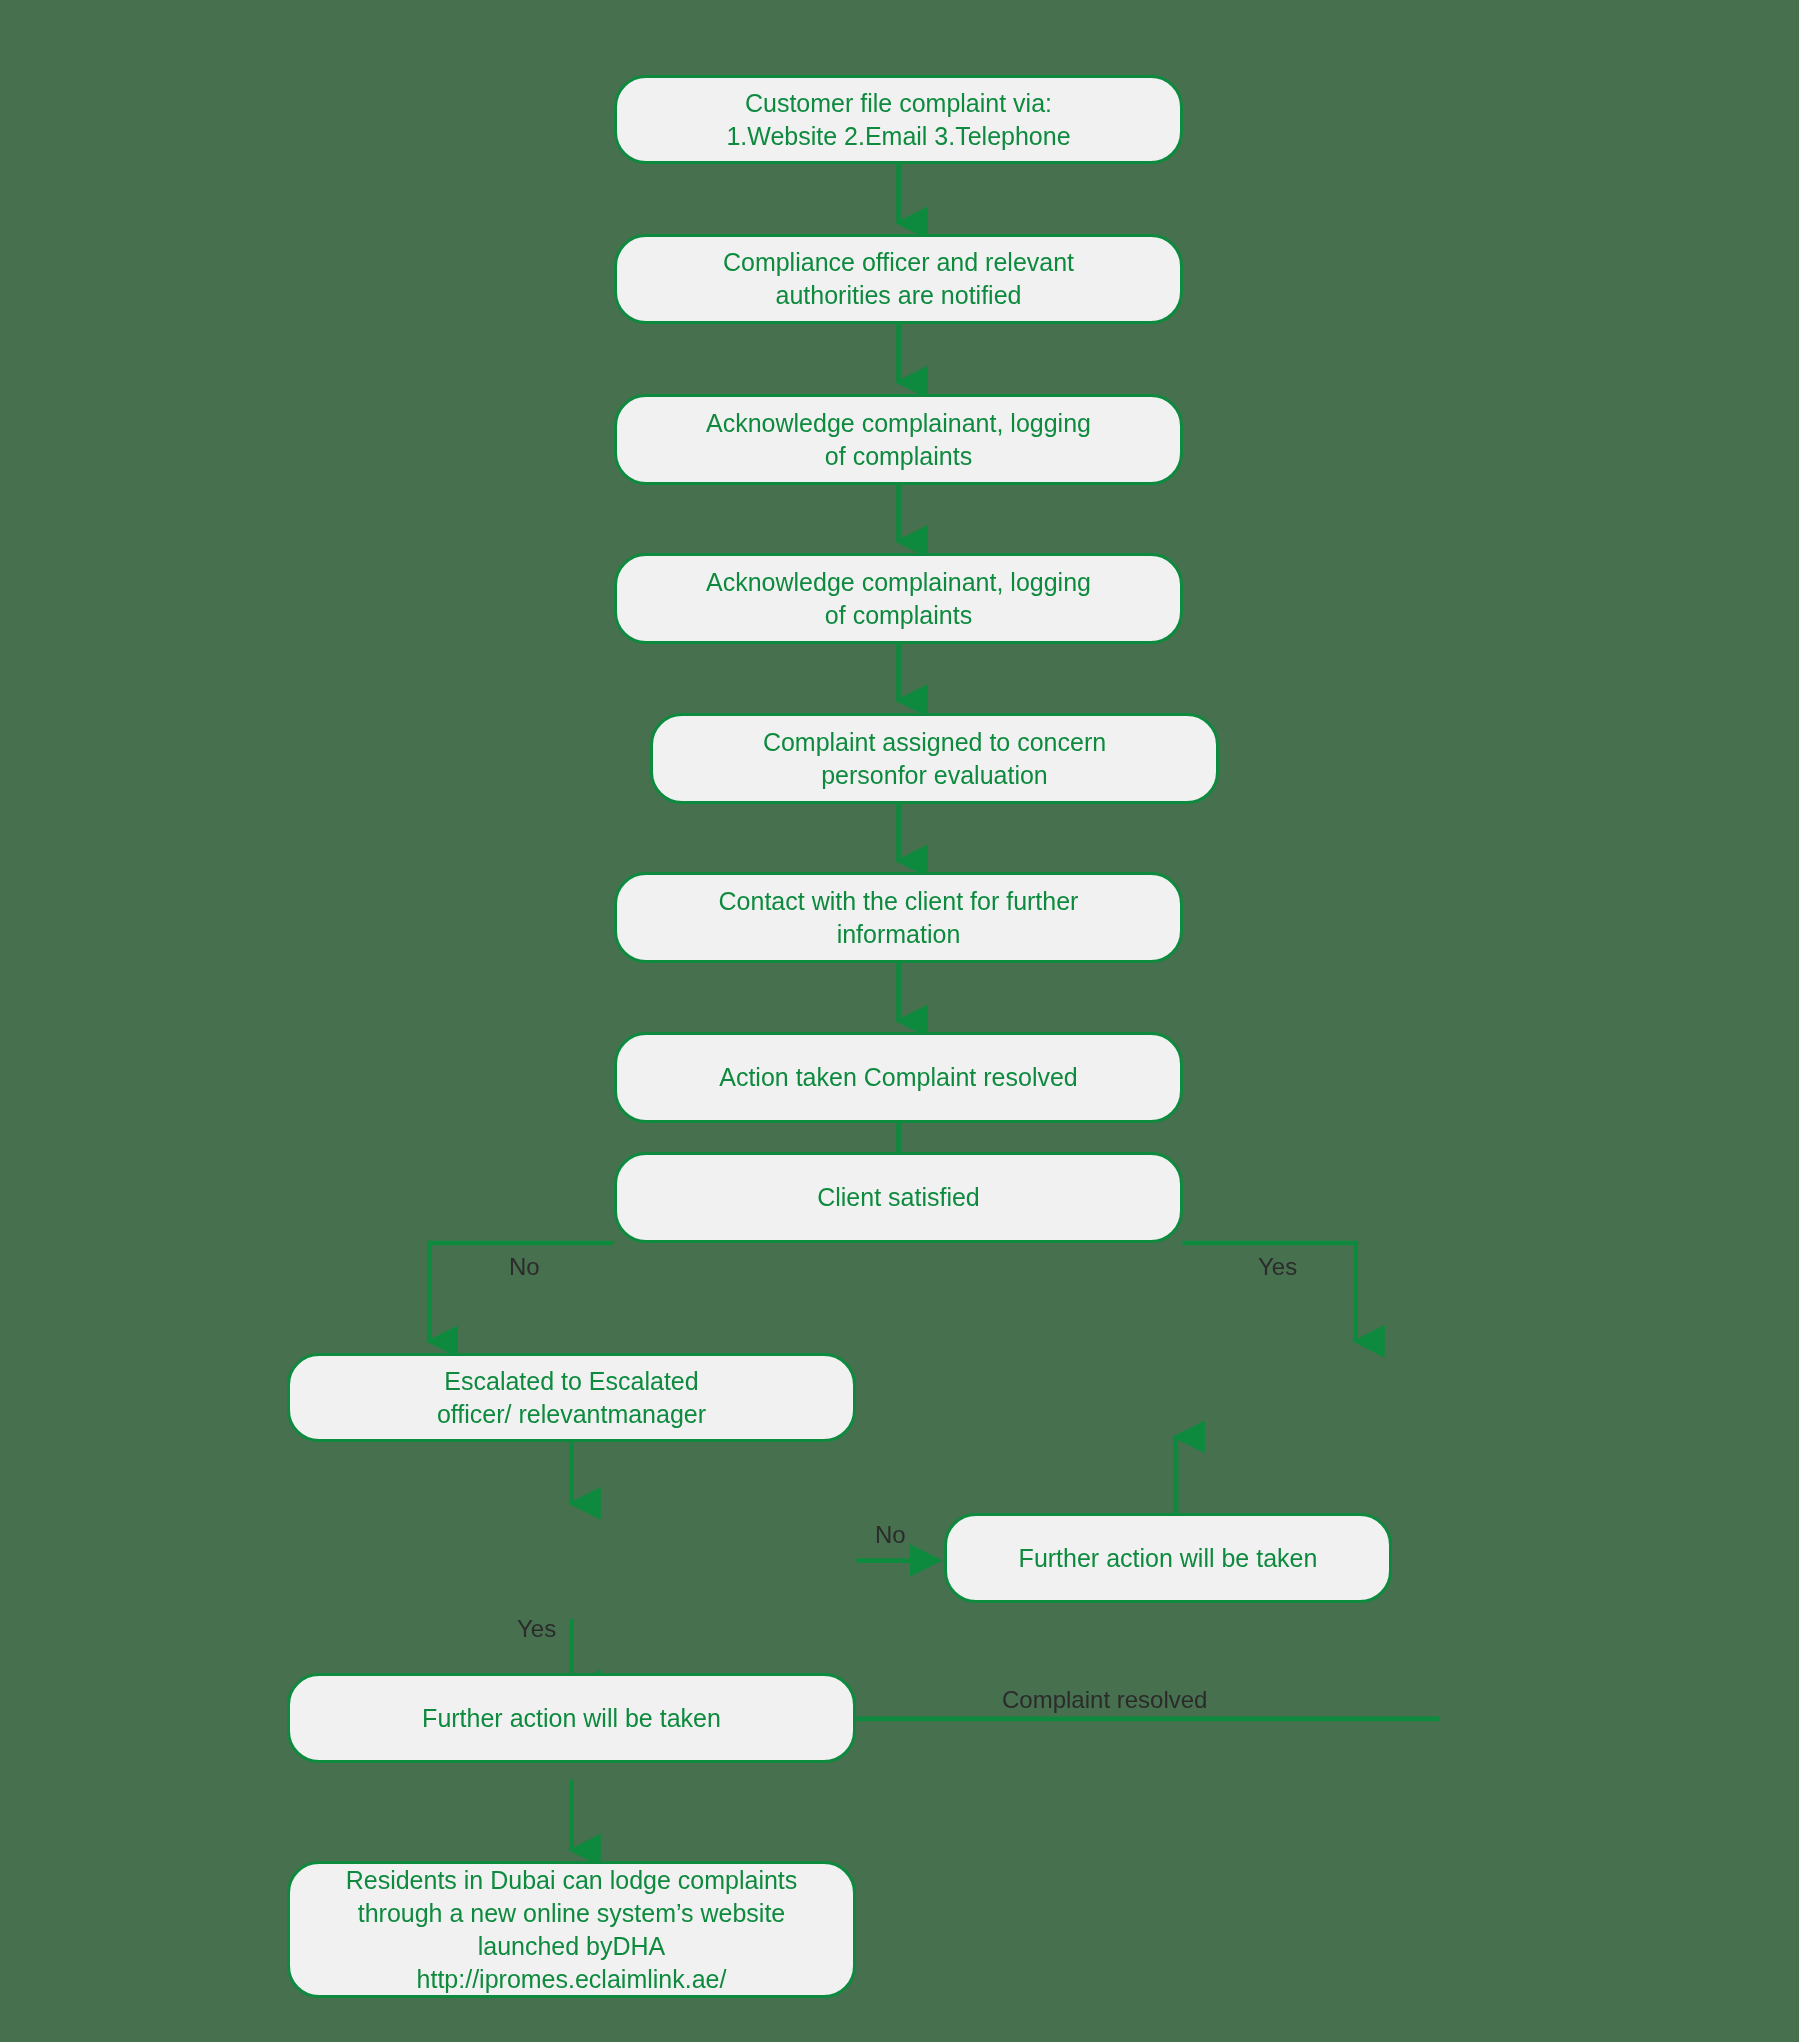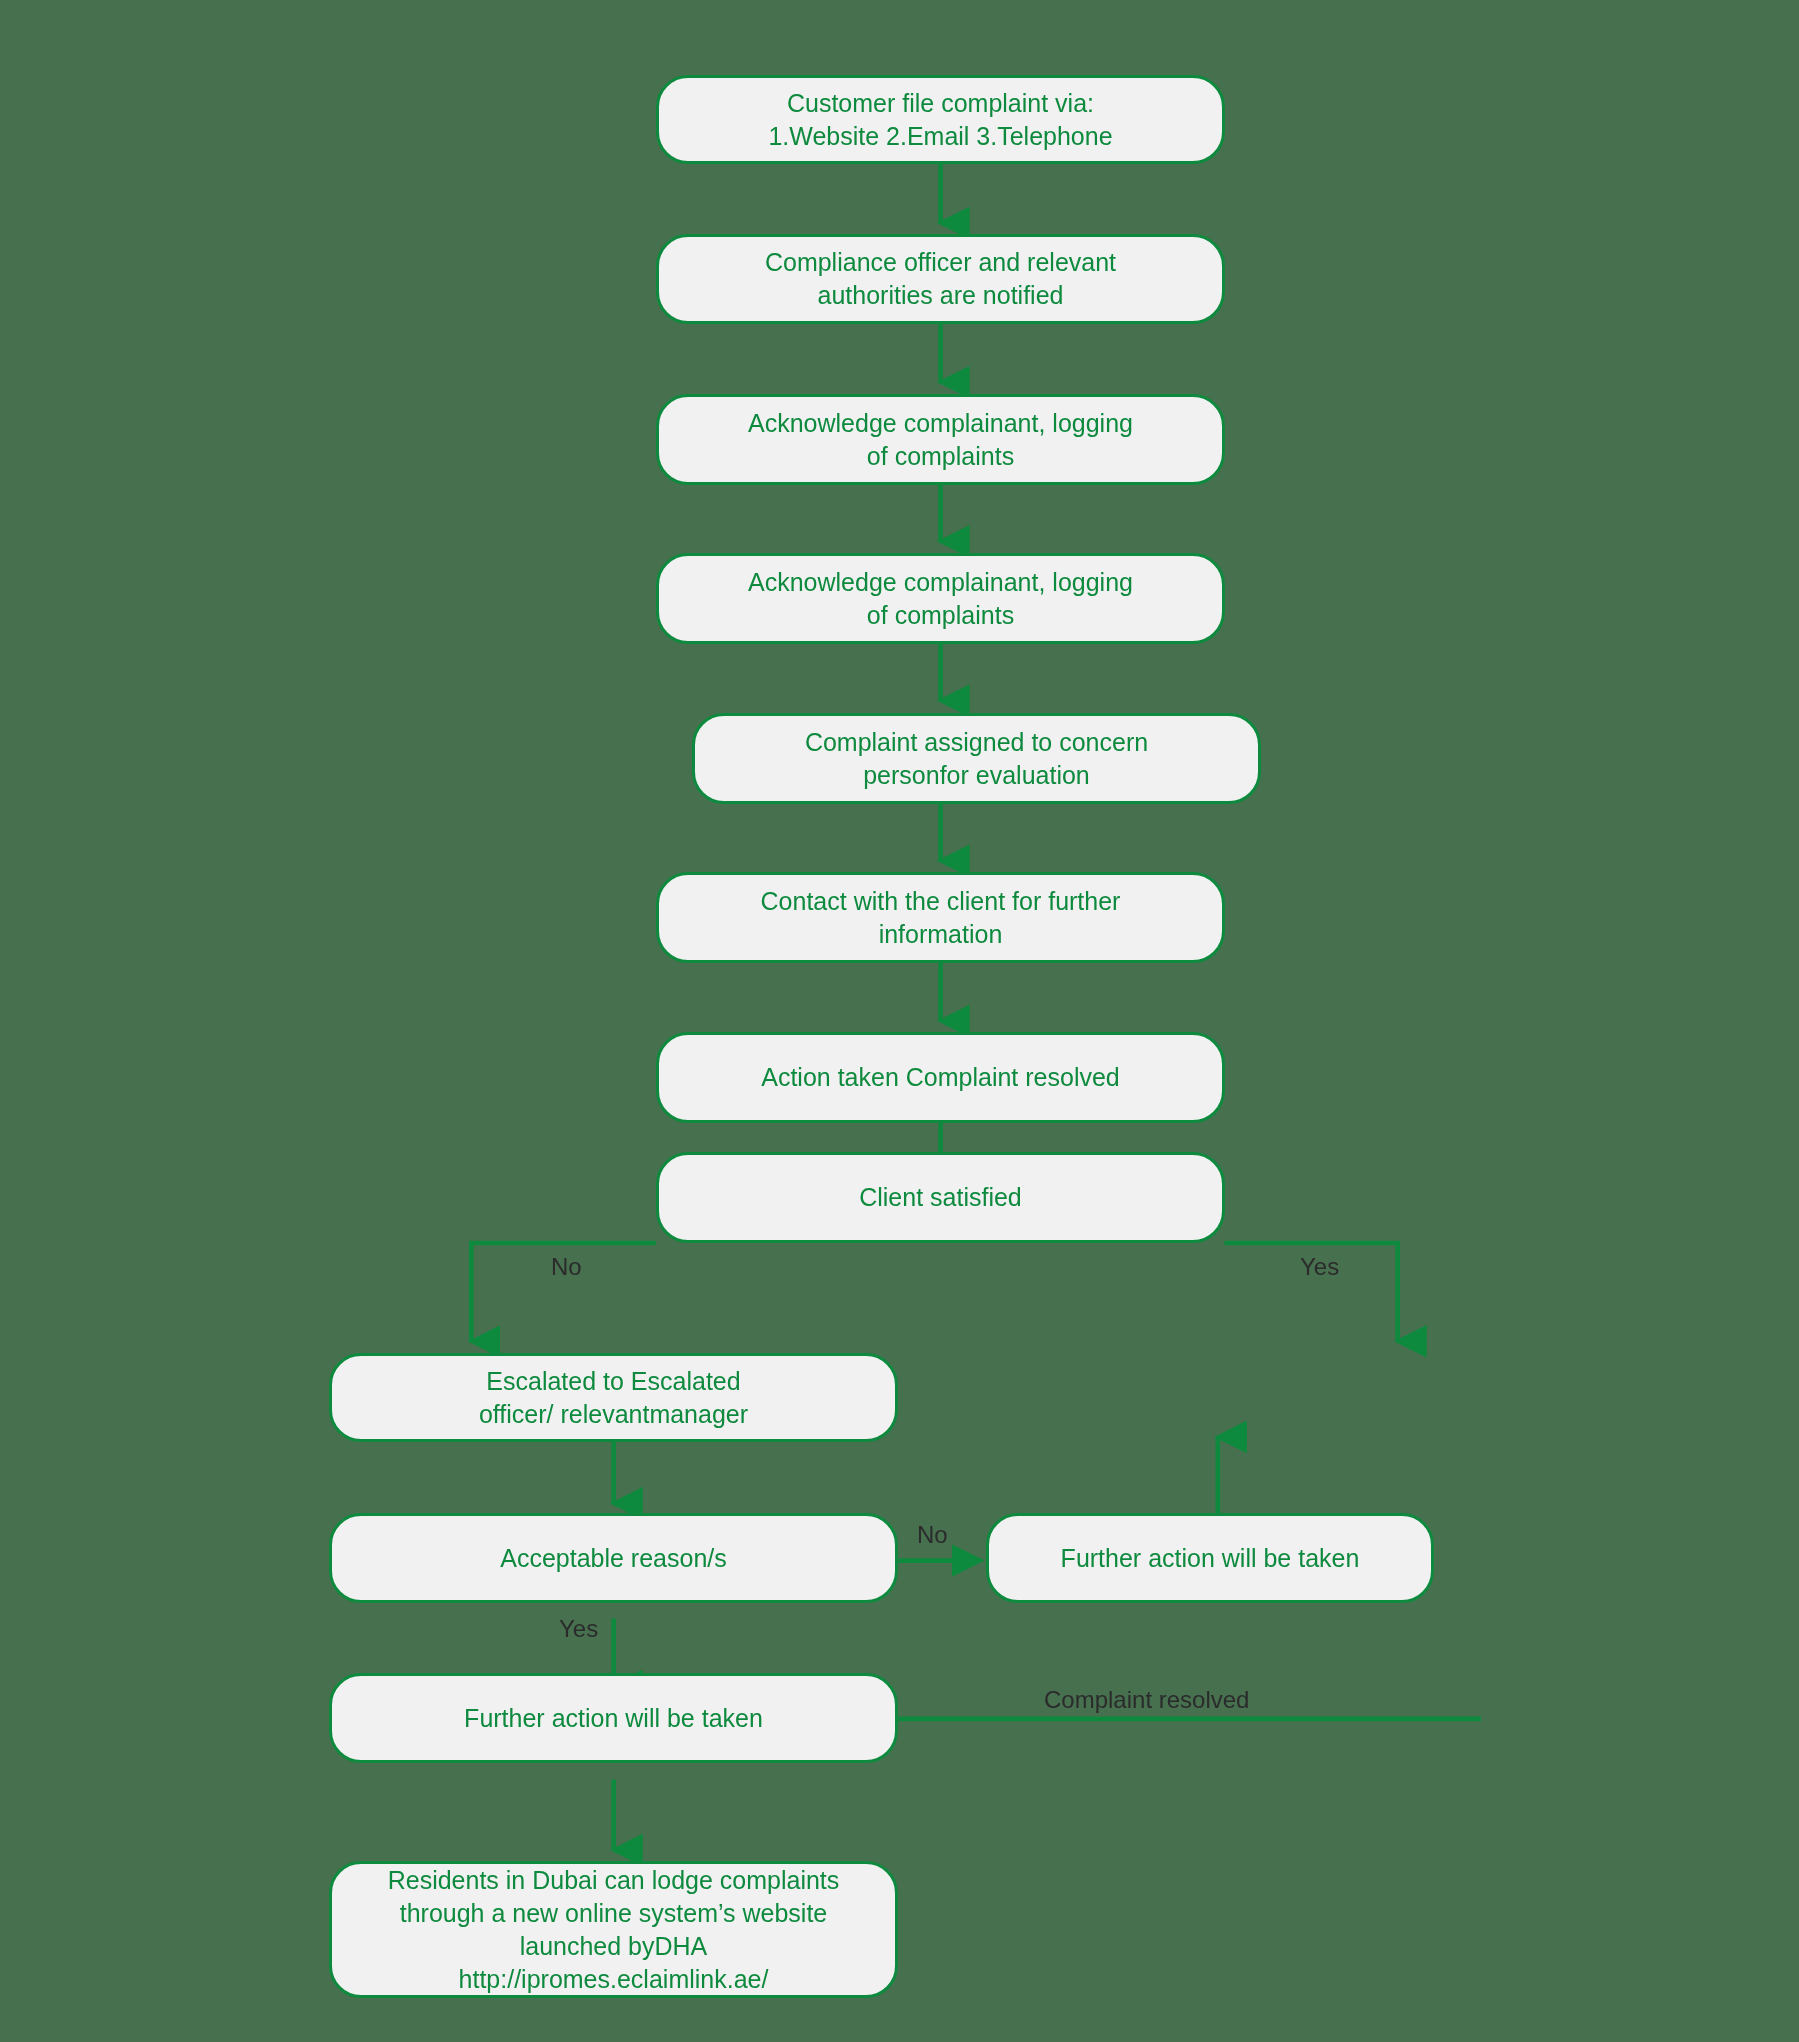--- a/index.html
+++ b/index.html
@@ -7,21 +7,20 @@
     padding: 0;
     background: #47704f;
   }
   #canvas {
     position: relative;
     width: 1439px;
     height: 2042px;
     background: #47704f;
     font-family: "Liberation Sans", sans-serif;
     overflow: hidden;
-    margin-left: 42px;
   }
   #edges {
     position: absolute;
     left: 0;
     top: 0;
     width: 1800px;
     height: 2042px;
     pointer-events: none;
   }
   .node {
@@ -133,23 +132,20 @@
   <div class="node" style="left:614px; top:1152px; width:569px; height:91px;text-align:center;">
     <span>Client satisfied</span>
   </div>
 
   <div class="node" style="left:287px; top:1353px; width:569px; height:89px;">
     <span>Escalated to Escalated
 officer/ relevantmanager</span>
   </div>
 
 
-  <div class="node" style="left:287px; top:1513px; width:569px; height:90px;">
-    <span>Acceptable reason/s</span>
-  </div>
 
   <div class="node" style="left:944px; top:1513px; width:448px; height:90px;">
     <span>Further action will be taken</span>
   </div>
 
   <div class="node" style="left:287px; top:1673px; width:569px; height:90px;">
     <span>Further action will be taken</span>
   </div>
 
   <div class="node" style="left:287px; top:1861px; width:569px; height:137px;">

